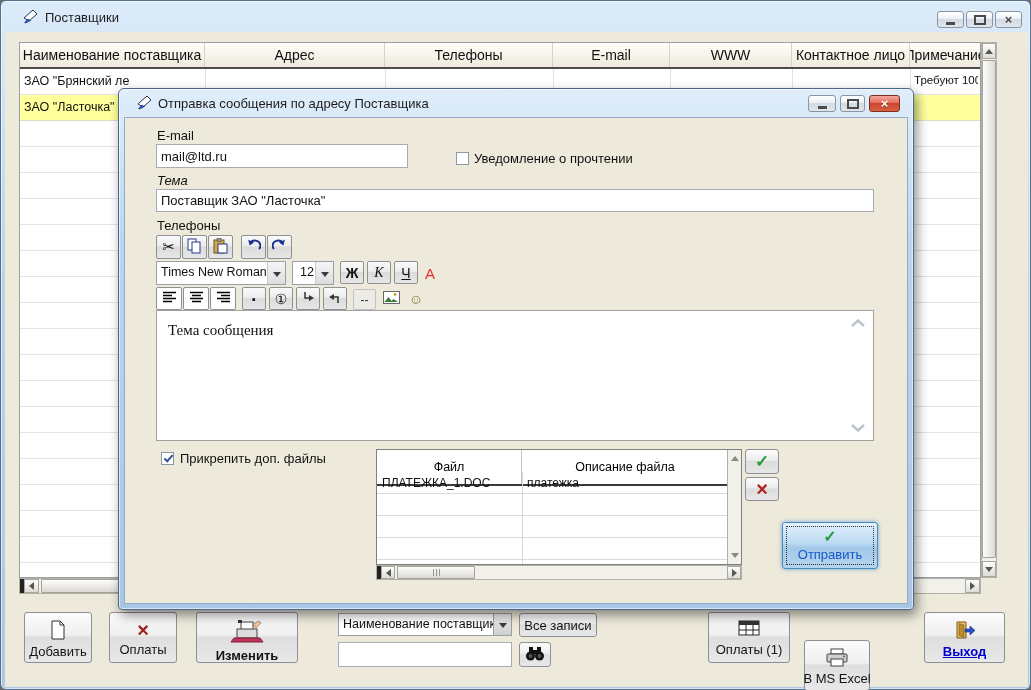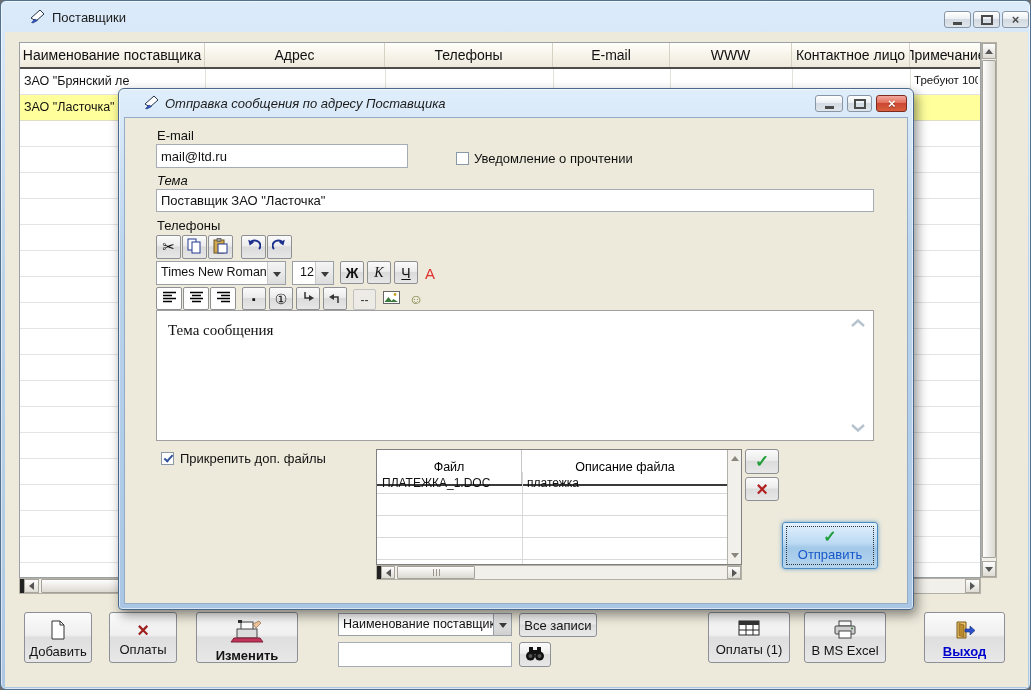--- a/index.html
+++ b/index.html
@@ -2,21 +2,21 @@
 <html><head>
 <meta charset="utf-8">
 <style>
   html,body{margin:0;padding:0;background:#6b6b6b;}
   .stage{position:relative;width:1031px;height:690px;font-family:"Liberation Sans",sans-serif;overflow:hidden;}
   .abs{position:absolute;}
 
   
   .win{position:absolute;inset:0;border:1px solid #52718f;border-radius:6px;
        background:linear-gradient(#dcebfa,#bcd3ea 40%,#aec8e4);box-shadow:inset 0 0 0 1px rgba(255,255,255,.55);}
-  .titlebar{position:absolute;left:8px;top:0;right:0;height:31px;border-radius:6px 6px 0 0;padding-left:41px;}
+  .titlebar{position:absolute;left:1px;top:0;right:0;height:31px;border-radius:6px 6px 0 0;padding-left:41px;}
   .title-text{position:absolute;font-size:13px;color:#1c1c1c;white-space:nowrap;}
   .winbtn{position:absolute;height:17px;border:1px solid #8795a5;border-radius:3px;box-sizing:border-box;
           background:linear-gradient(#ffffff,#eceff3 45%,#d3dae1 50%,#e0e6ec);
           display:flex;align-items:center;justify-content:center;cursor:default;}
   .winbtn .minbar{width:9px;height:3px;background:#4a4a4a;margin-top:7px;}
   .winbtn .maxbox{width:8px;height:6px;border:2px solid #4a4a4a;background:transparent;}
   .winbtn .xglyph{color:#4a4a4a;font-weight:bold;font-size:13px;line-height:1;}
   .winbtn.red{background:linear-gradient(#f2a99e,#e2705c 45%,#cc4731 50%,#d8603f);border-color:#7d2c1e;}
   .winbtn.red .xglyph{color:#fff;text-shadow:0 1px 1px rgba(0,0,0,.4);}
 
@@ -241,21 +241,21 @@
         <span>
           <svg width="22" height="16" viewBox="0 0 22 16">
             <rect x="1" y="1" width="20" height="14" fill="#fff" stroke="#222"></rect>
             <rect x="1" y="1" width="20" height="4" fill="#333"></rect>
             <path d="M8 5 v10 M15 5 v10 M1 10 h20" stroke="#222" fill="none"></path>
           </svg>
         </span>
         <span class="cap">Оплаты (1)</span>
       </div>
 
-      <div class="bigbtn" style="left:799px;top:580px;width:82px;height:51px;text-align:right;">
+      <div class="bigbtn" style="left:799px;top:608px;width:66px;height:51px;text-align:right;">
         <span>
           <svg width="24" height="19" viewBox="0 0 24 19">
             <rect x="6" y="1" width="12" height="5" fill="#fff" stroke="#444"></rect>
             <rect x="2" y="6" width="20" height="8" rx="1" fill="#cfcfcf" stroke="#444"></rect>
             <rect x="6" y="11" width="12" height="7" fill="#fff" stroke="#444"></rect>
             <circle cx="19" cy="8.5" r="1" fill="#3a7a3a"></circle>
           </svg>
         </span>
         <span class="cap">В MS Excel</span>
       </div>
@@ -268,21 +268,21 @@
             <path d="M12 9 h5 v-3 l5 4.5 -5 4.5 v-3 h-5 z" fill="#2a52cc" stroke="#14287a" stroke-width=".6" transform="translate(-1,0)"></path>
           </svg>
         </span>
         <span class="cap" style="color:#0000cc;font-weight:bold;text-decoration:underline;">Выход</span>
       </div>
 
     </div>
   </div>
 
   <div class="dialog">
-    <div class="titlebar" style="height:28px;font-style:italic;">
+    <div class="titlebar" style="height:28px;">
       <span class="abs" style="left:16px;top:5px;">
         <svg width="17" height="17" viewBox="0 0 17 17">
             <path d="M2 10 L11 2 L15 6 L7 13 Z" fill="#fff" stroke="#24344a"></path>
             <path d="M2.5 14.5 L6 11 L8.5 12.5 L4 15 Z" fill="#2a4fd0" stroke="#16284f" stroke-width=".5"></path>
           </svg>
       </span>
       <span class="title-text" style="left:38px;top:7px;">Отправка сообщения по адресу Поставщика</span>
       <span class="winbtn" style="left:688px;top:6px;width:28px;">
           <span class="minbar"></span>
         </span>

